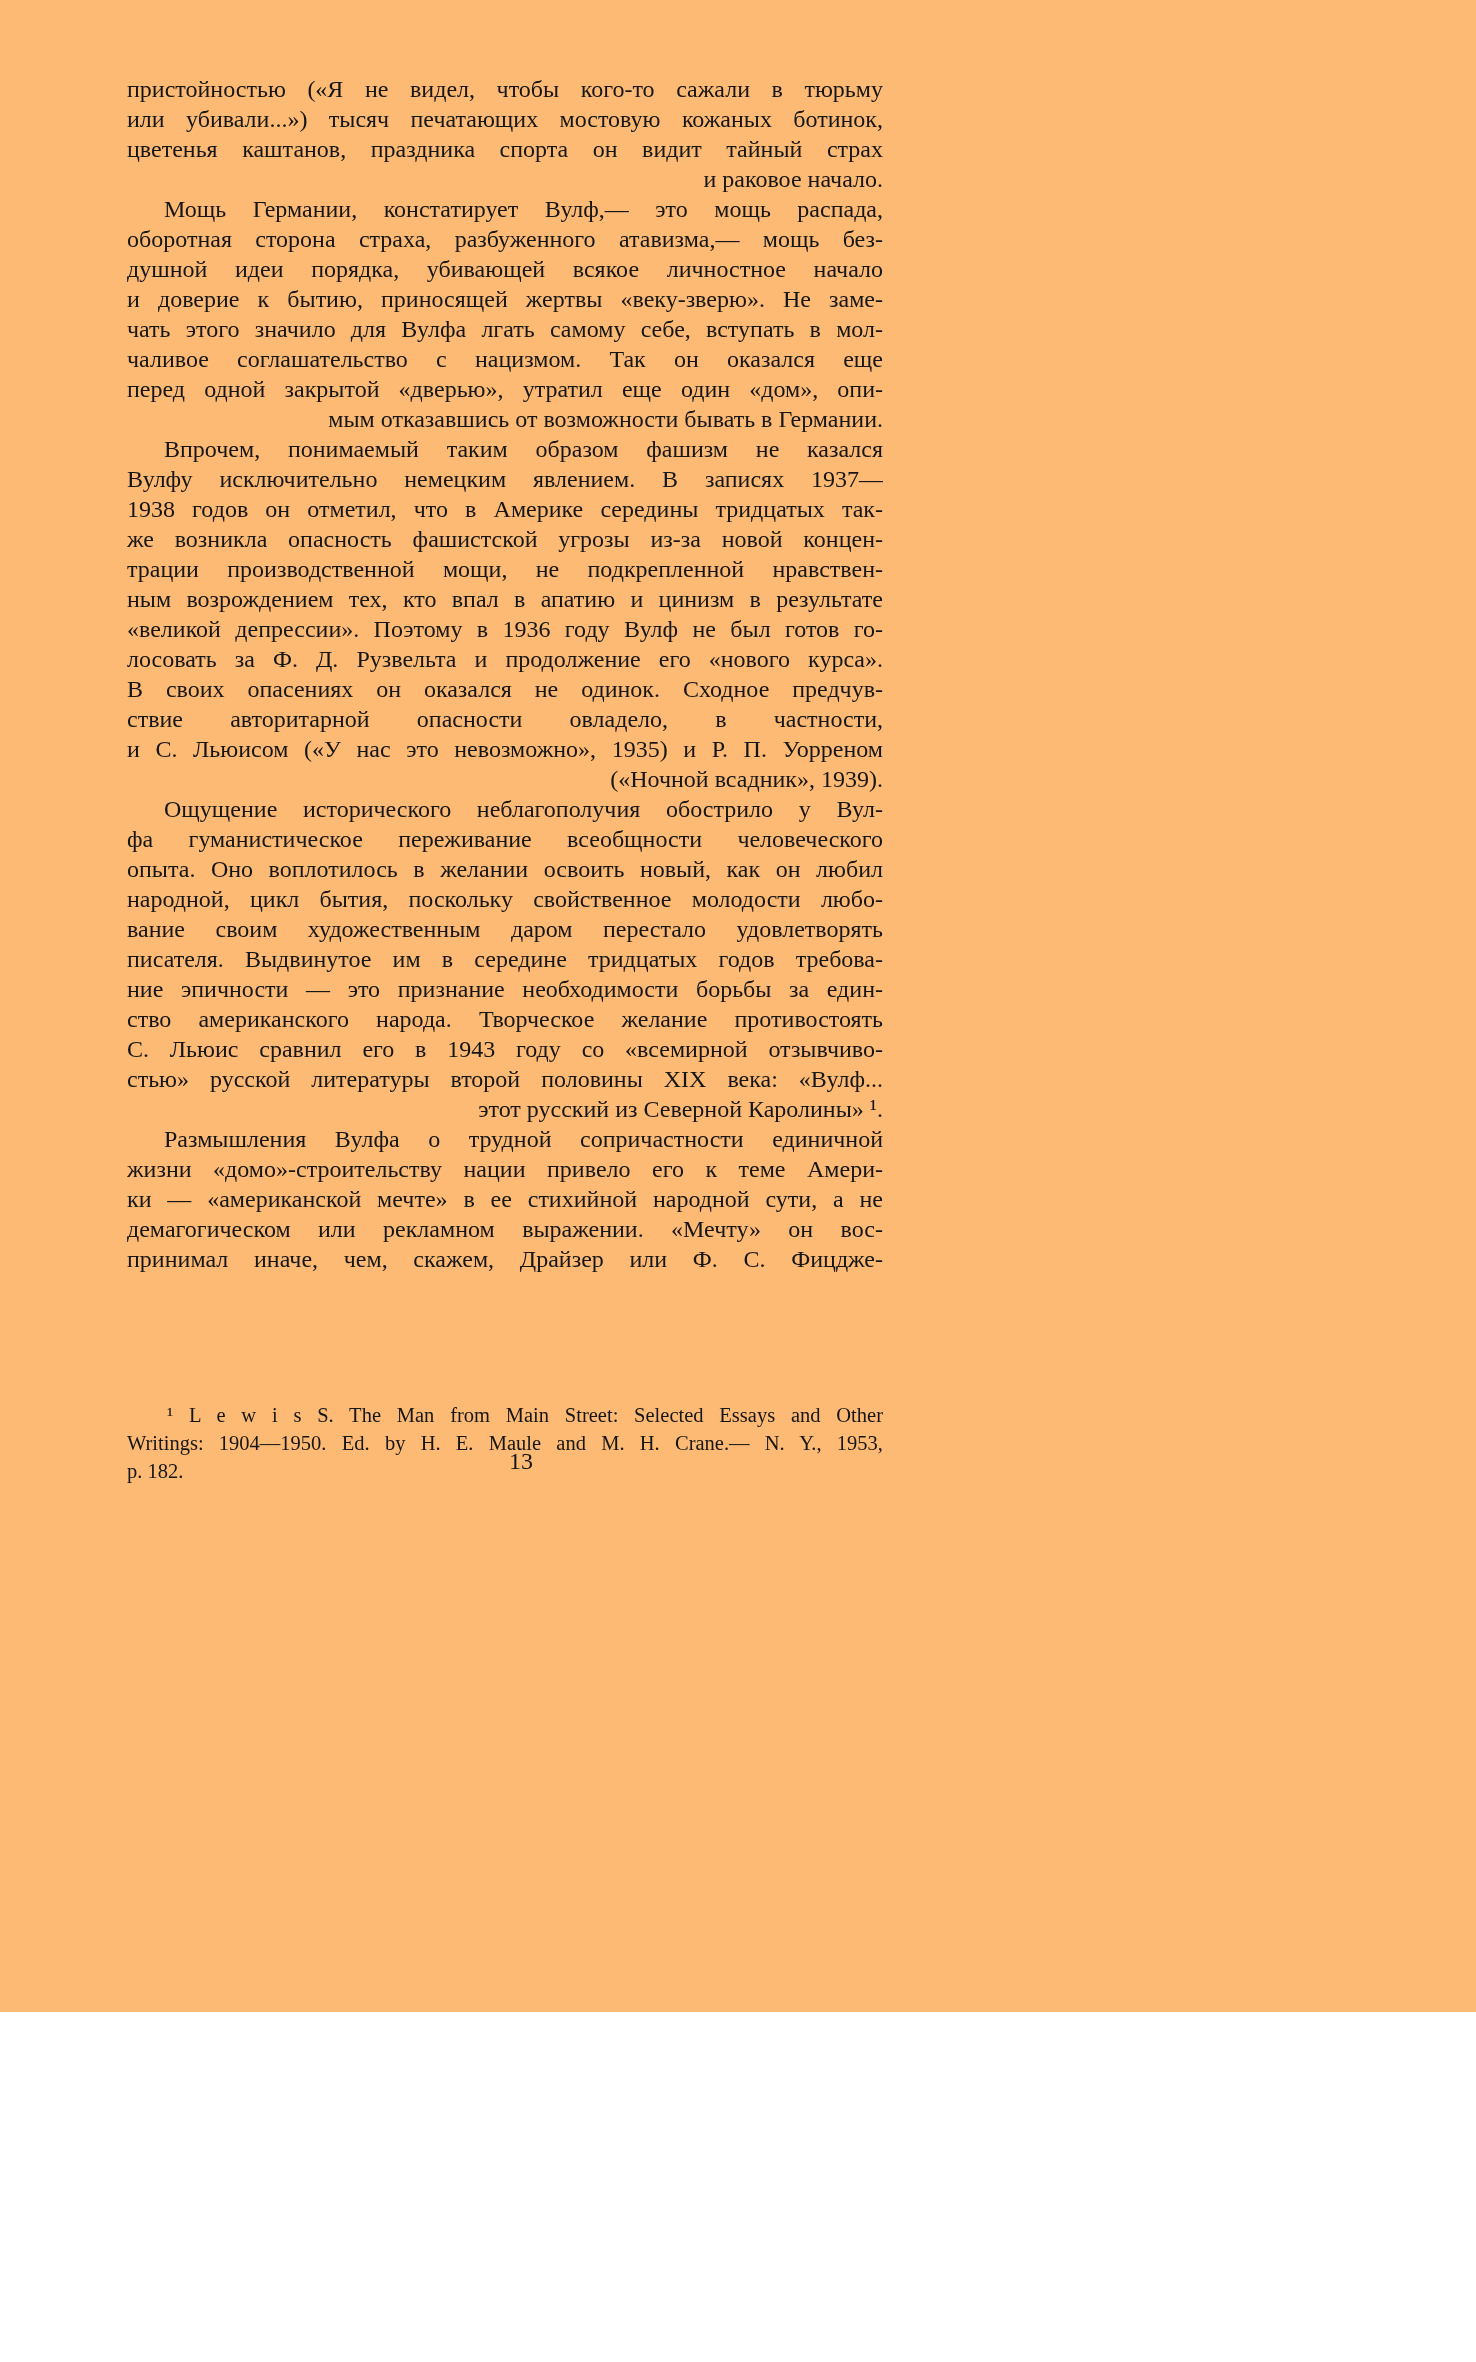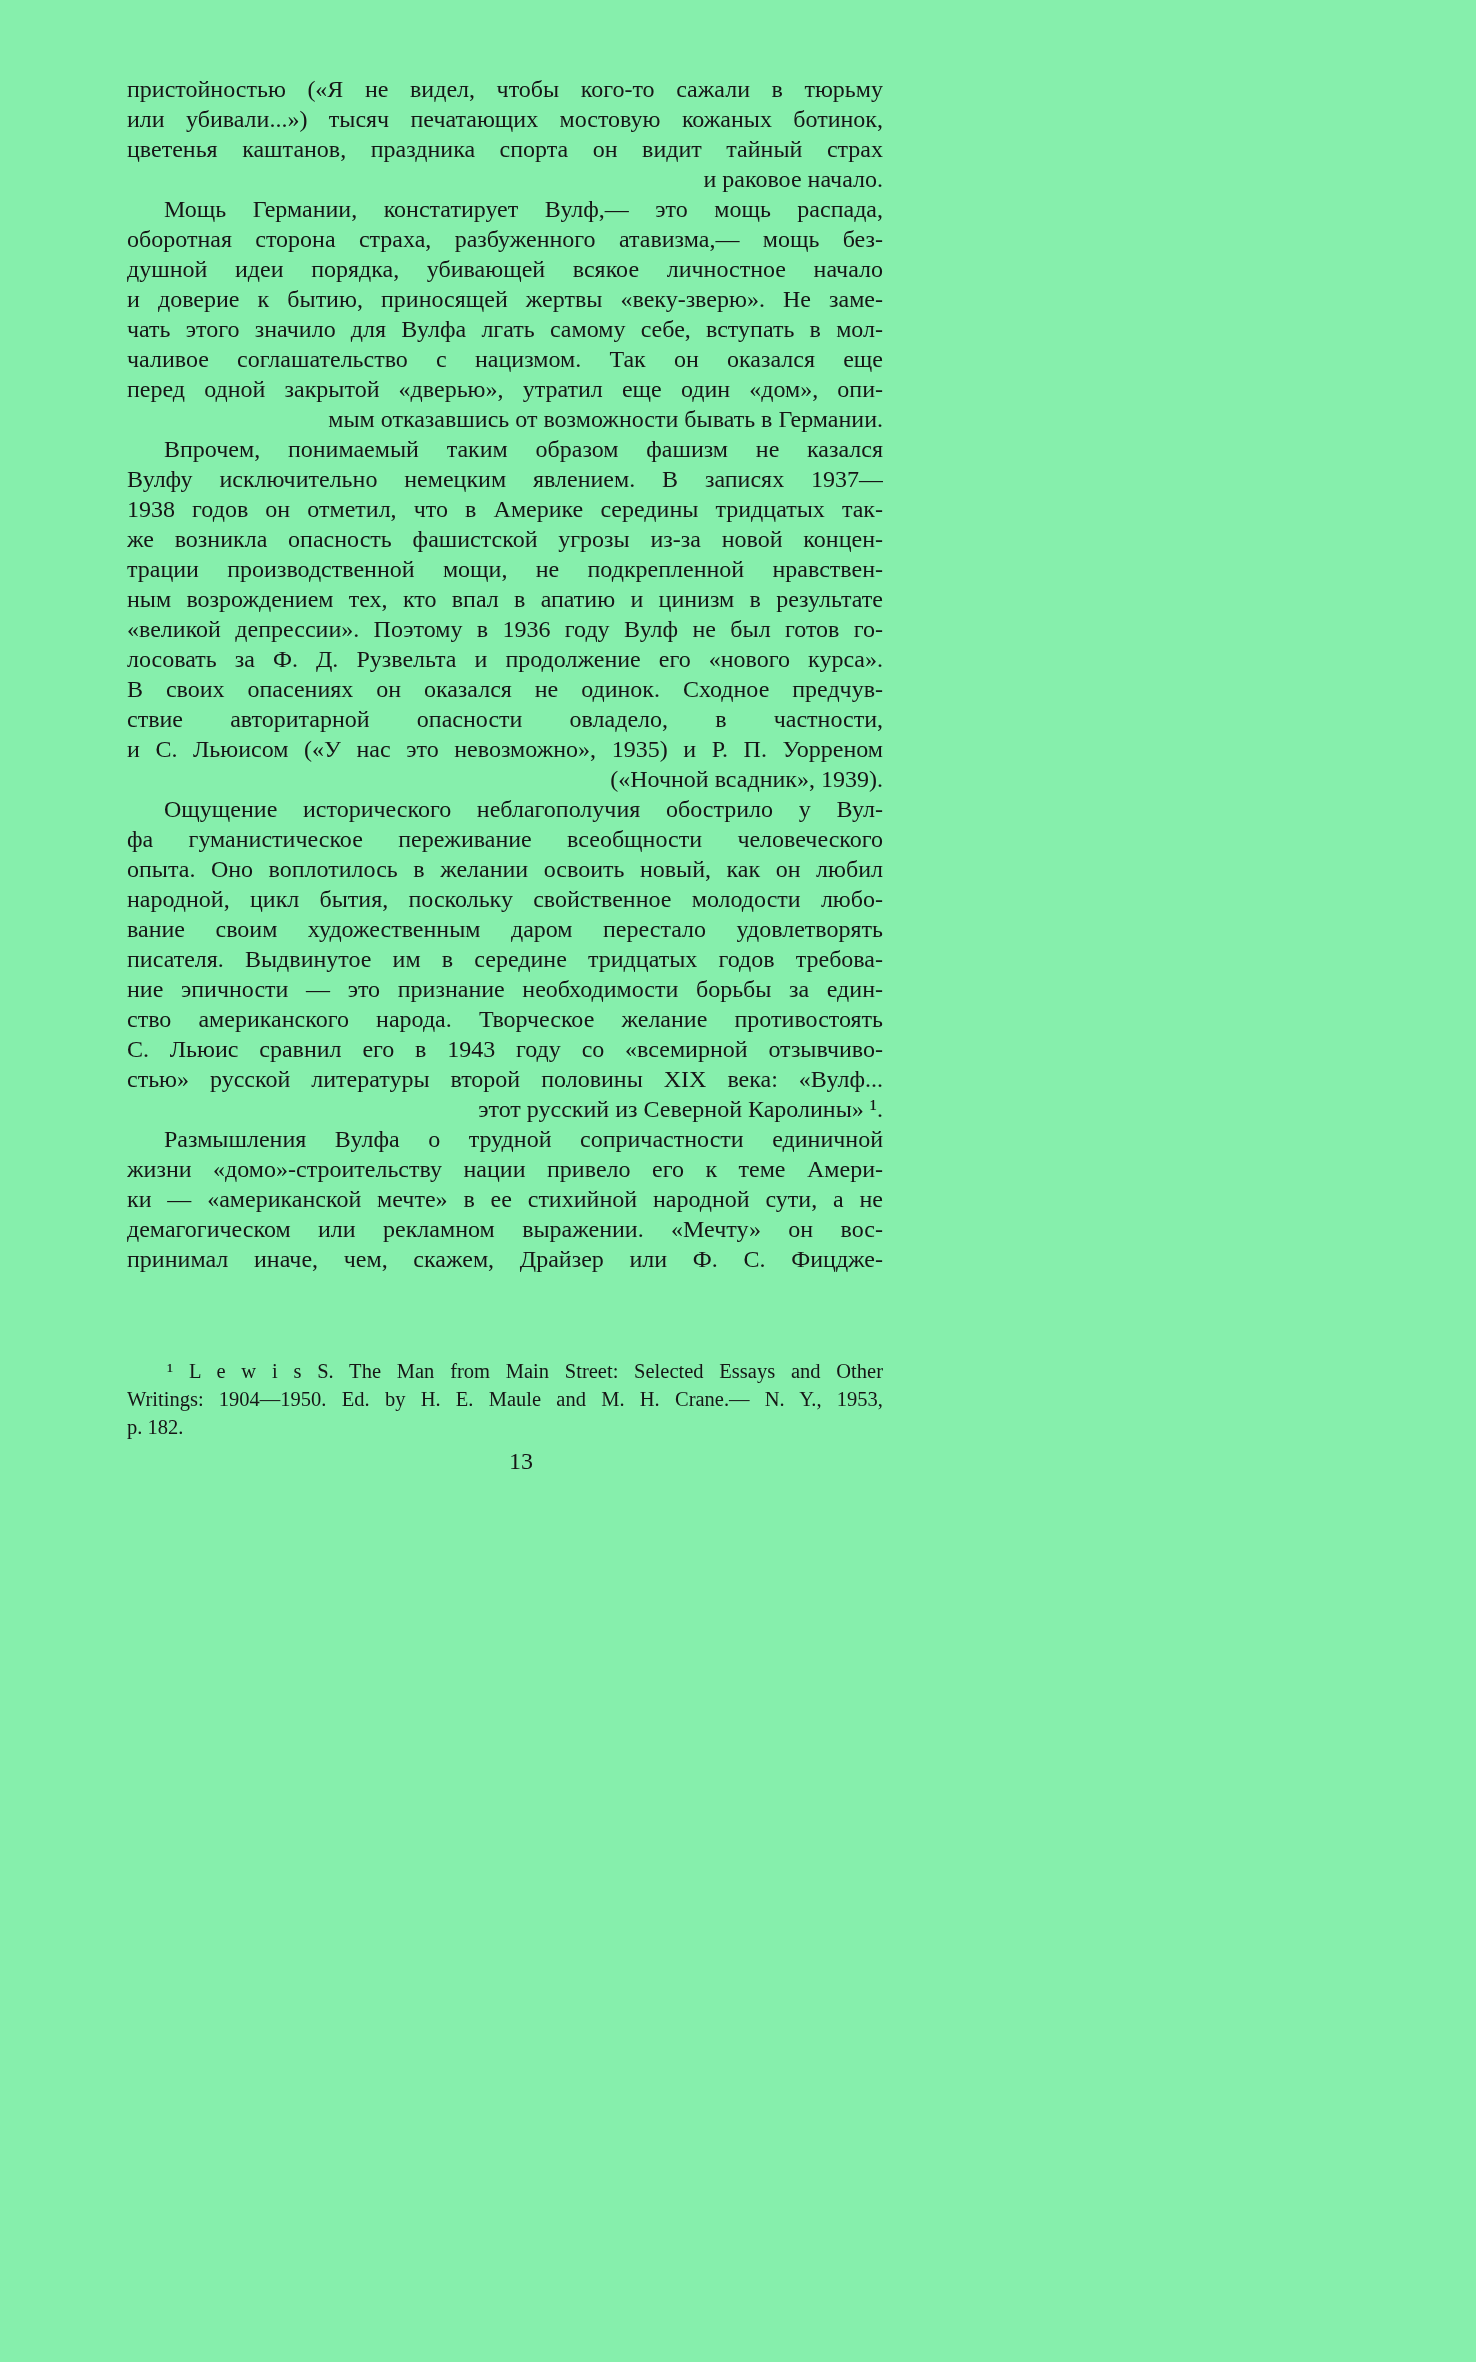--- a/index.html
+++ b/index.html
@@ -6,22 +6,22 @@
   html, body { margin: 0; padding: 0; }
   body {
     width: 1476px;
     height: 2362px;
     background: #ffffff;
     overflow: hidden;
   }
   .page {
     position: relative;
     width: 1476px;
-    height: 2362px;
-    background: #86efac;
+    height: 2012px;
+    background: #fdba74;
     font-family: "Liberation Serif", serif;
     color: #161616;
   }
   .textblock {
     position: absolute;
     left: 127px;
     top: 74px;
     width: 756px;
   }
   .line {
@@ -48,21 +48,21 @@
     font-size: 20.5px;
     line-height: 28px;
     height: 28px;
     overflow: hidden;
     text-align: left;
   }
   .fline.j {
     text-align: justify;
     text-align-last: justify;
   }
-  .fline.indent { text-indent: 40px; }
+  .fline.indent { text-indent: 40px; margin-top: 44px; }
 
   .pageno {
     position: absolute;
     left: 143px;
     top: 1448px;
     width: 756px;
     text-align: center;
     font-size: 24px;
     color: #161616;
   }

